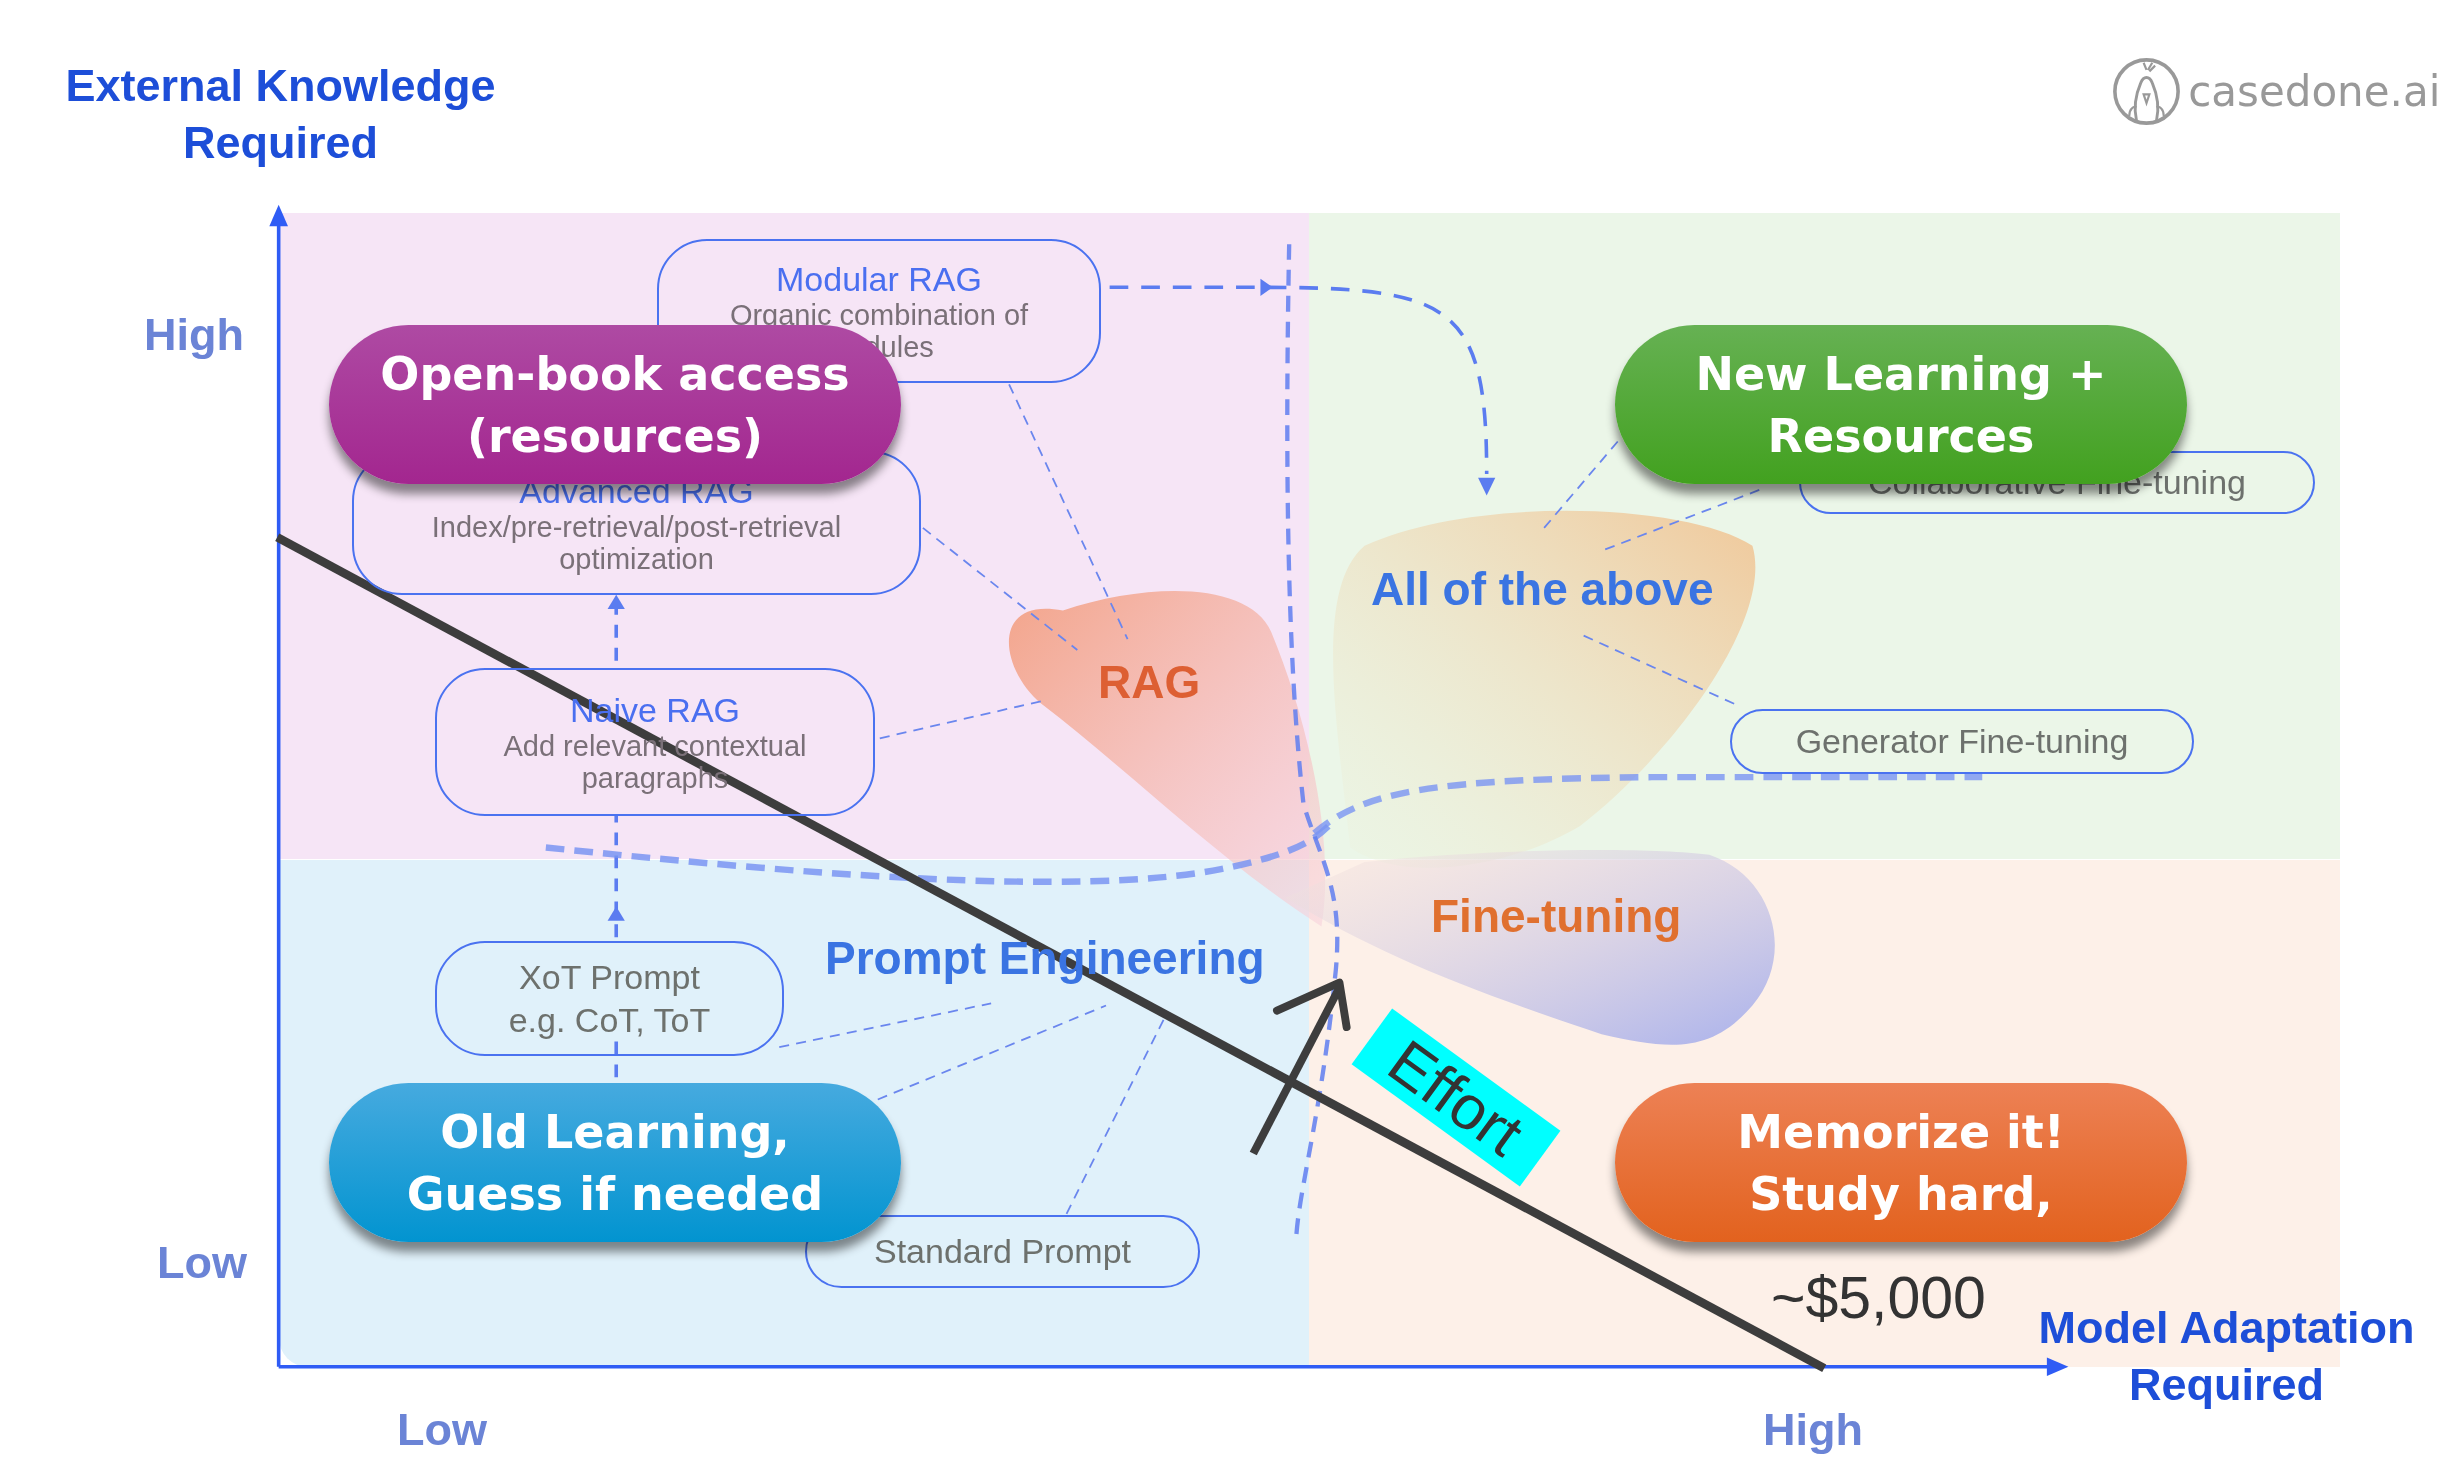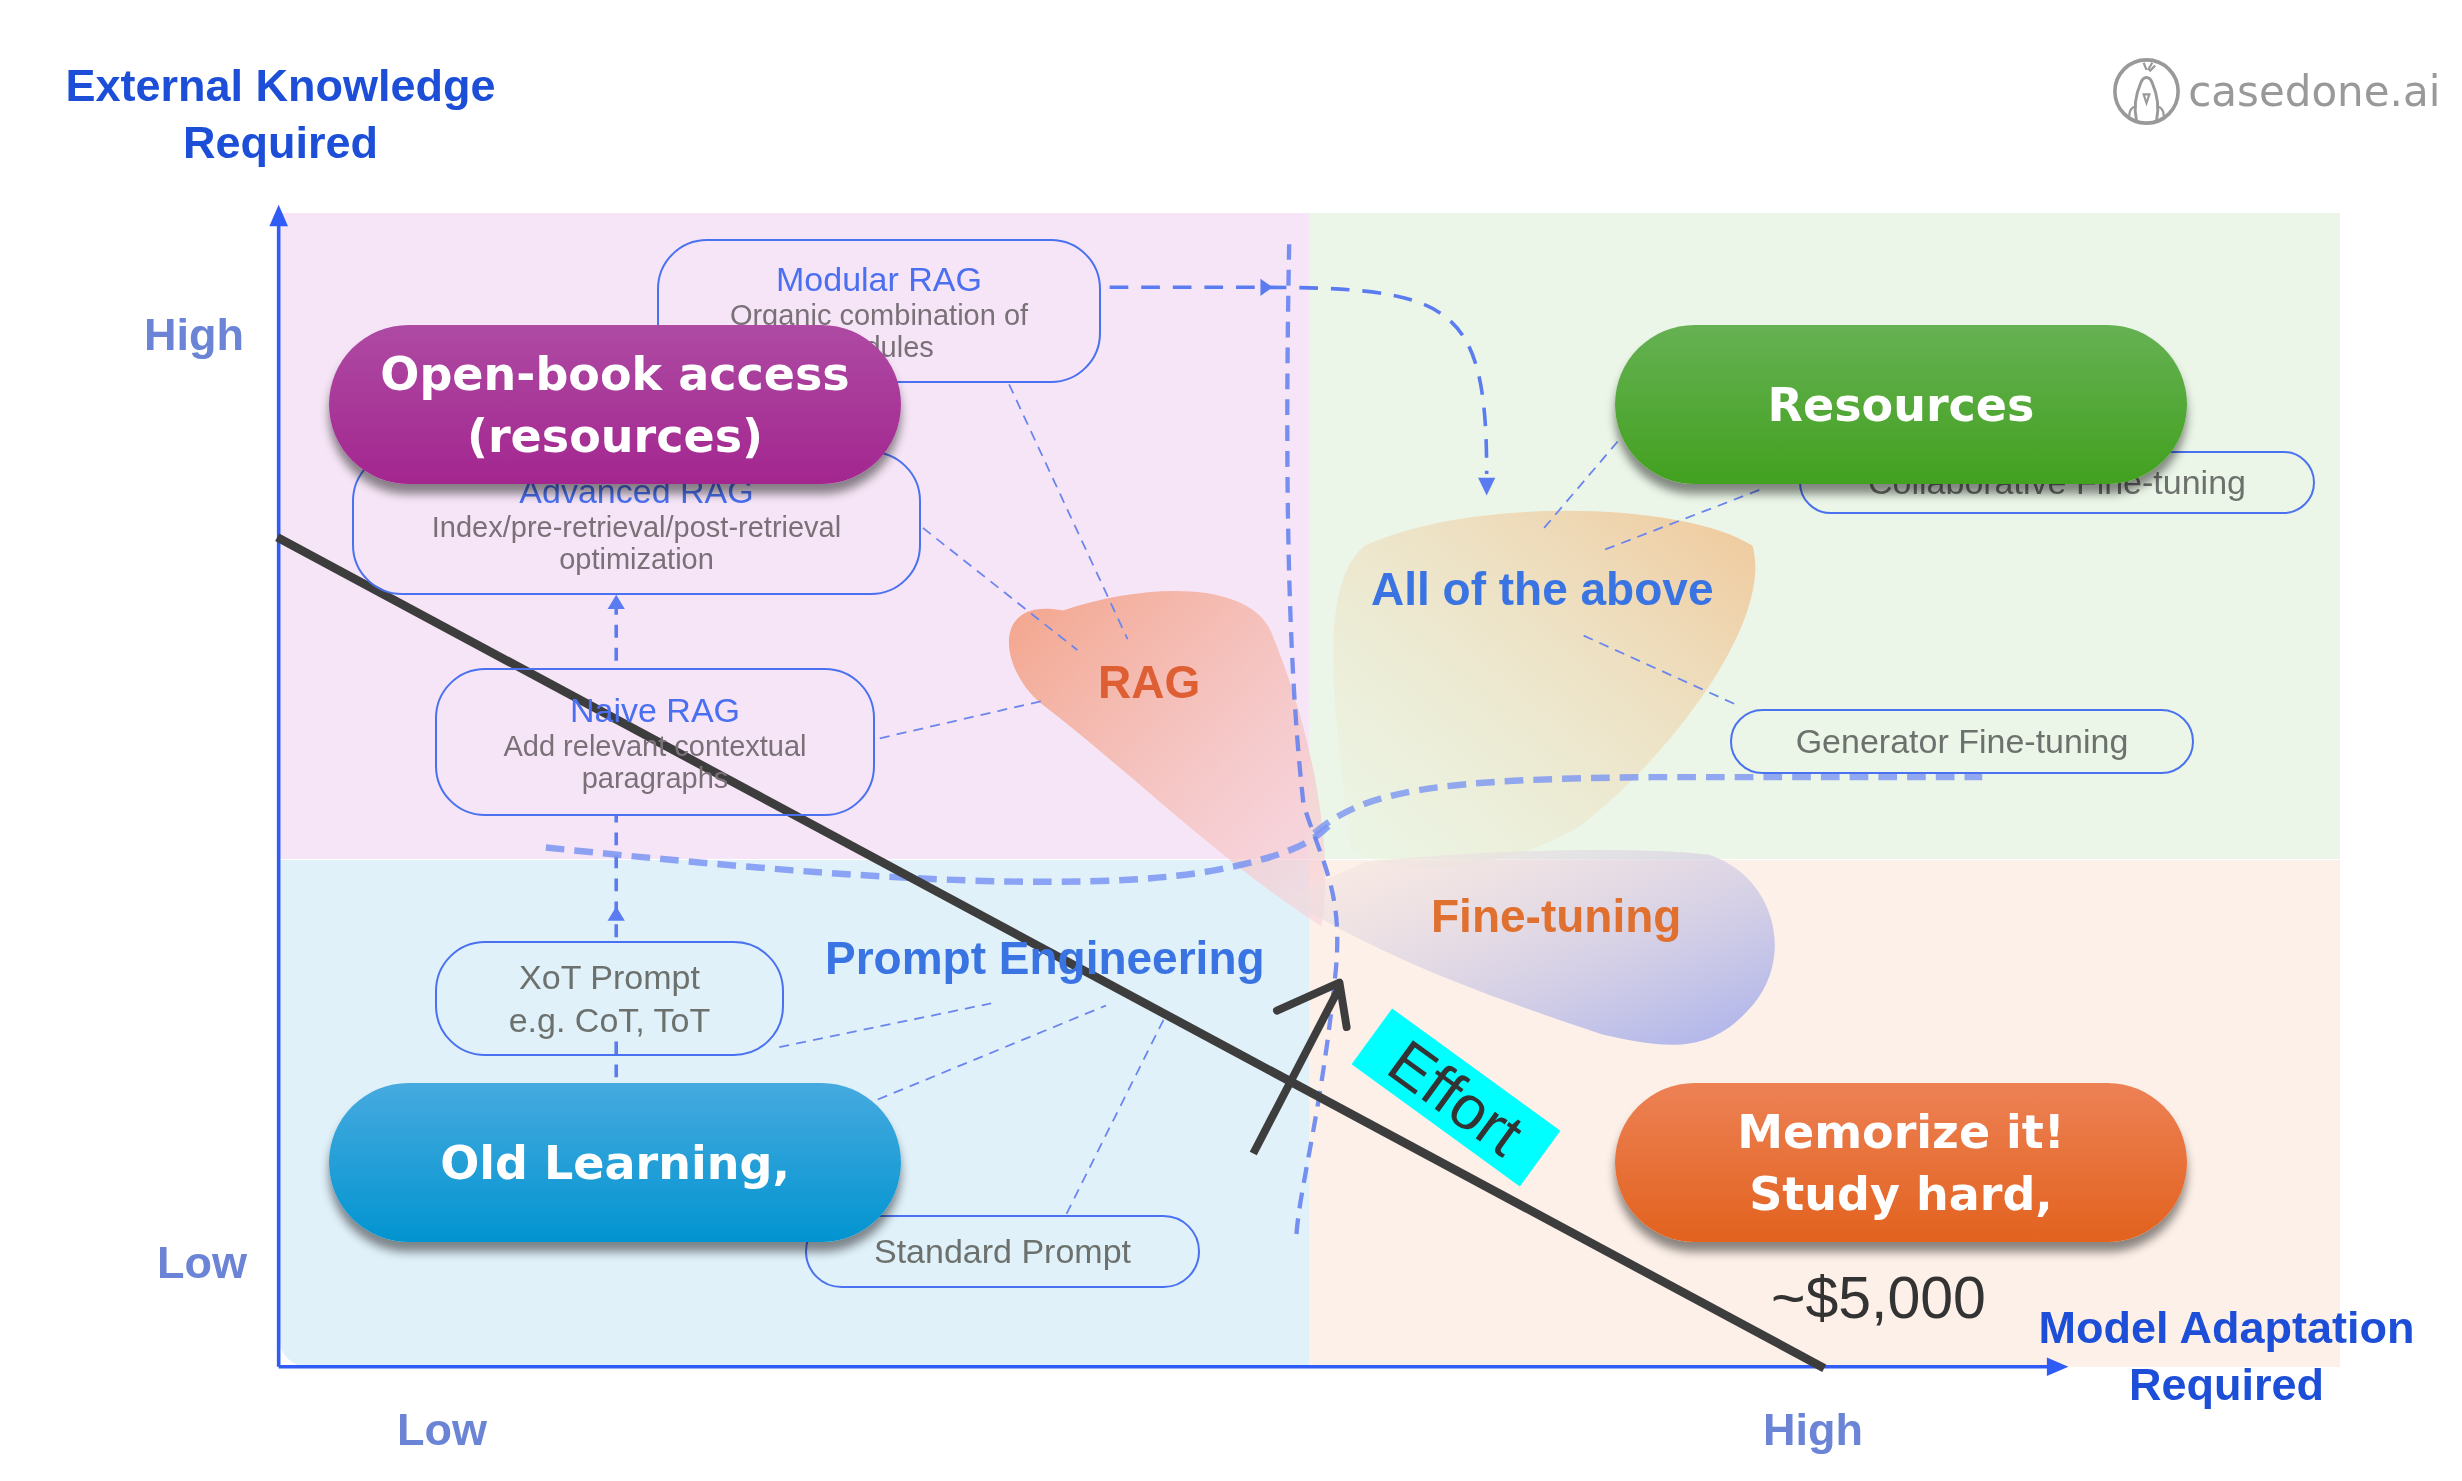--- a/index.html
+++ b/index.html
@@ -144,26 +144,28 @@
 <div class="big-label" style="left:825px;top:931px;color:#3a74e2;">Prompt Engineering</div>
 
 <div class="pill" style="left:329px;top:325px;width:572px;height:159px;background:linear-gradient(#ae4aa3,#a3268f);">
   <div>
     <div>Open-book access</div>
     <div>(resources)</div>
   </div>
 </div>
 <div class="pill" style="left:1615px;top:325px;width:572px;height:159px;background:linear-gradient(#66b153,#42a11f);">
   <div>
+    <div>New Learning +</div>
     <div>Resources</div>
   </div>
 </div>
 <div class="pill" style="left:329px;top:1083px;width:572px;height:159px;background:linear-gradient(#46aadf,#0294d0);">
   <div>
     <div>Old Learning,</div>
+    <div>Guess if needed</div>
   </div>
 </div>
 <div class="pill" style="left:1615px;top:1083px;width:572px;height:159px;background:linear-gradient(#ed8155,#e2621e);">
   <div>
     <div>Memorize it!</div>
     <div>Study hard,</div>
   </div>
 </div>
 
 <div class="abs" style="left:1352px;top:1063px;width:208px;height:69px;background:#00ffff;color:#333;font-size:62px;line-height:69px;text-align:center;transform:rotate(36deg);transform-origin:center;font-family:'Liberation Sans',sans-serif;">Effort</div>

